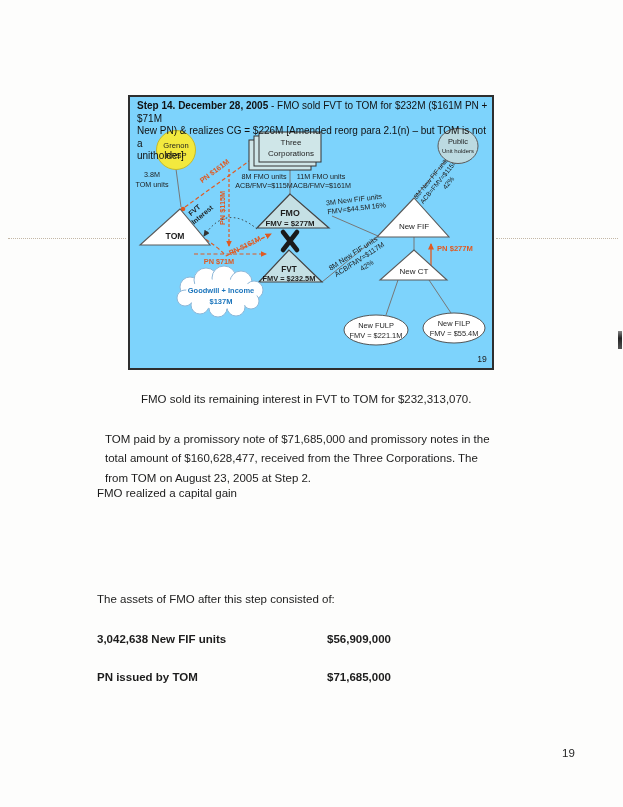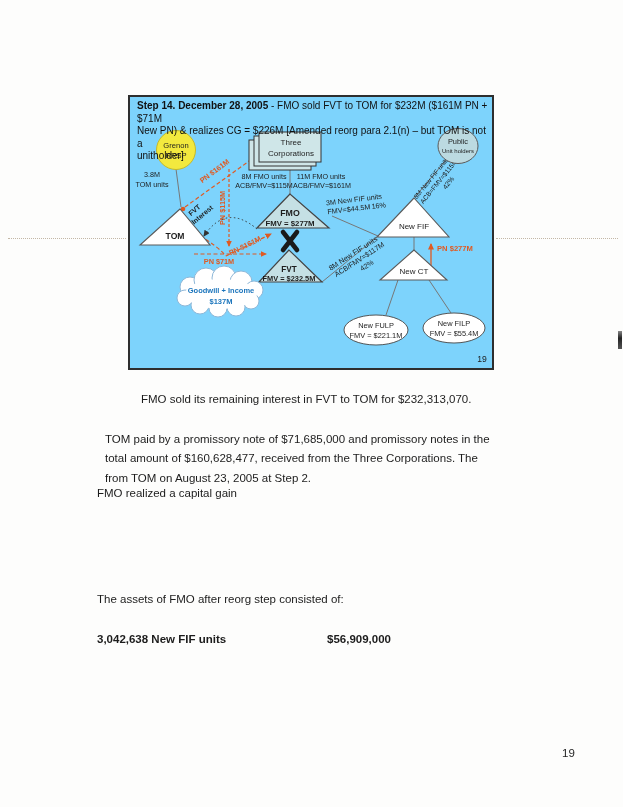--- a/index.html
+++ b/index.html
@@ -203,22 +203,26 @@
   <div class="body-text p1">FMO sold its remaining interest in FVT to TOM for $232,313,070.</div>
 
   <div class="body-text p2">
     <div>TOM paid by a promissory note of $71,685,000 and promissory notes in the</div>
     <div>total amount of $160,628,477, received from the Three Corporations. The</div>
     <div>from TOM on August 23, 2005 at Step 2.</div>
   </div>
 
   <div class="body-text p3">FMO realized a capital gain</div>
 
-  <div class="body-text p4">The assets of FMO after reorg step consisted of:</div>
+  <div class="body-text p4">The assets of FMO after this step consisted of:</div>
 
   <div class="body-text asset-row row1">
     <span>3,042,638 New FIF units</span>
     <span class="val">$56,909,000</span>
   </div>
+  <div class="body-text asset-row row2">
+    <span>PN issued by TOM</span>
+    <span class="val">$71,685,000</span>
+  </div>
 
   <div class="page-number">19</div>
 
 </div>
 
 </body></html>

